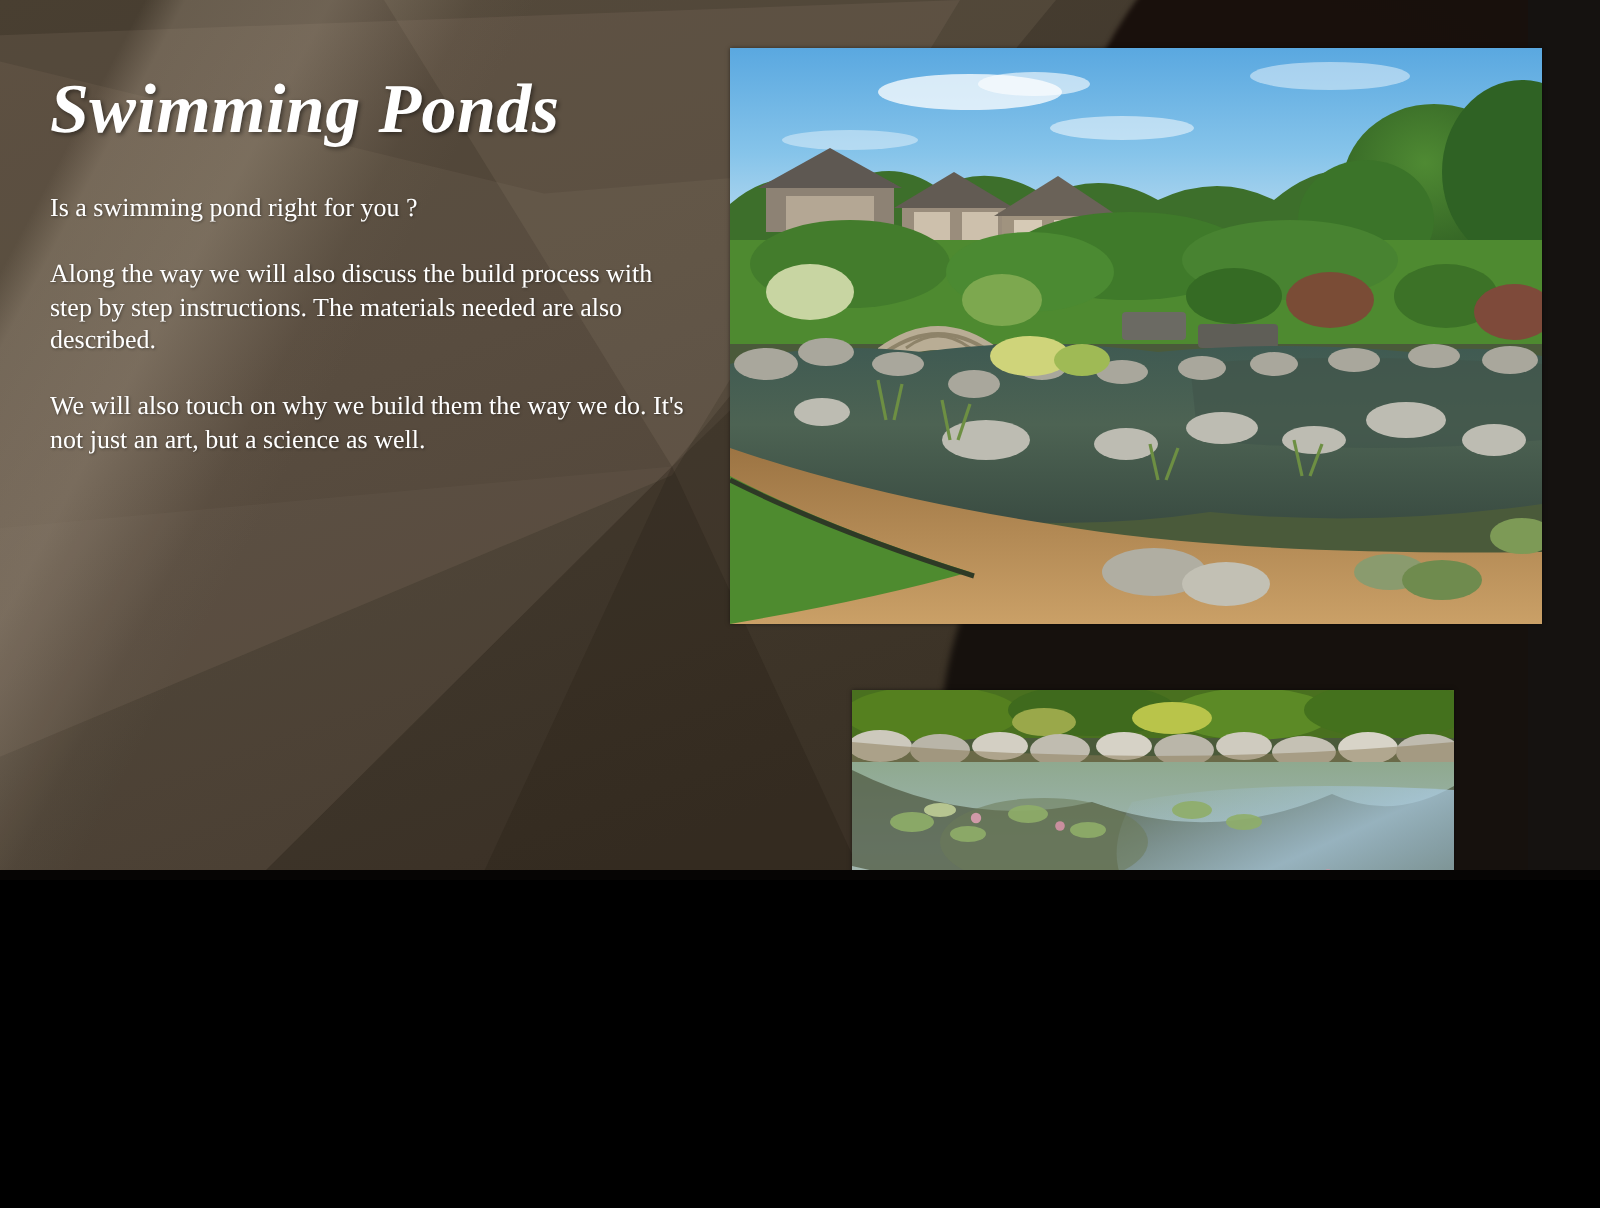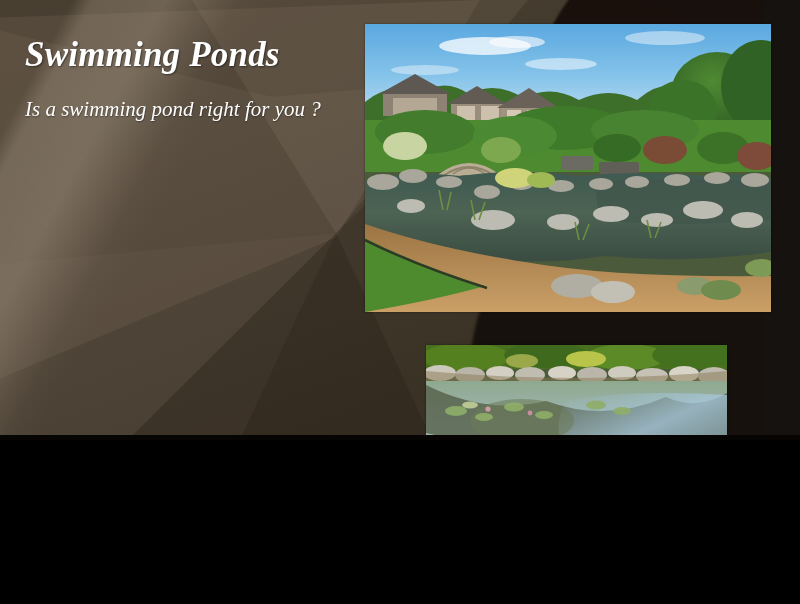--- a/index.html
+++ b/index.html
@@ -119,25 +119,24 @@
   .slide-title {
     font-size: 35px;
     font-weight: bold;
     font-style: italic;
     line-height: 1.08;
     margin: 0 0 22px 0;
     letter-spacing: 0.2px;
     text-shadow: 1px 1px 2px rgba(0,0,0,0.45);
   }
   .body-p {
-    font-size: 21px;
+    font-size: 13px;
     line-height: 1.30;
     margin: 0 0 16px 0;
     text-shadow: 0.5px 0.5px 1.5px rgba(0,0,0,0.4);
-    font-style: italic;
   }
   .body-p:last-child { margin-bottom: 0; }
 
   
   .photo {
     position: absolute;
     overflow: hidden;
     background: #4a5a3a;
     box-shadow: 0 0 2px rgba(0,0,0,0.5);
   }
@@ -169,20 +168,22 @@
   <div class="facet facet-wedge-dark-low"></div>
   <div class="facet facet-wedge-lowlight"></div>
 
   <div class="dark-mass"></div>
   <div class="dark-mass-2"></div>
   <div class="dark-notch"></div>
 
   <div class="text-col">
     <h1 class="slide-title">Swimming Ponds</h1>
     <p class="body-p">Is a swimming pond right for you ?</p>
+    <p class="body-p">Along the way we will also discuss the build process with step by step instructions. The materials needed are also described.</p>
+    <p class="body-p">We will also touch on why we build them the way we do. It's not just an art, but a science as well.</p>
   </div>
 
   <div class="photo" id="photo-top">
     <svg viewBox="0 0 406 288" preserveAspectRatio="none" aria-hidden="true">
       <defs>
         <linearGradient id="skyG" x1="0" y1="0" x2="0" y2="1">
           <stop offset="0%" stop-color="#5aa8e0"></stop>
           <stop offset="55%" stop-color="#86c4ea"></stop>
           <stop offset="100%" stop-color="#bcdcf0"></stop>
         </linearGradient>

